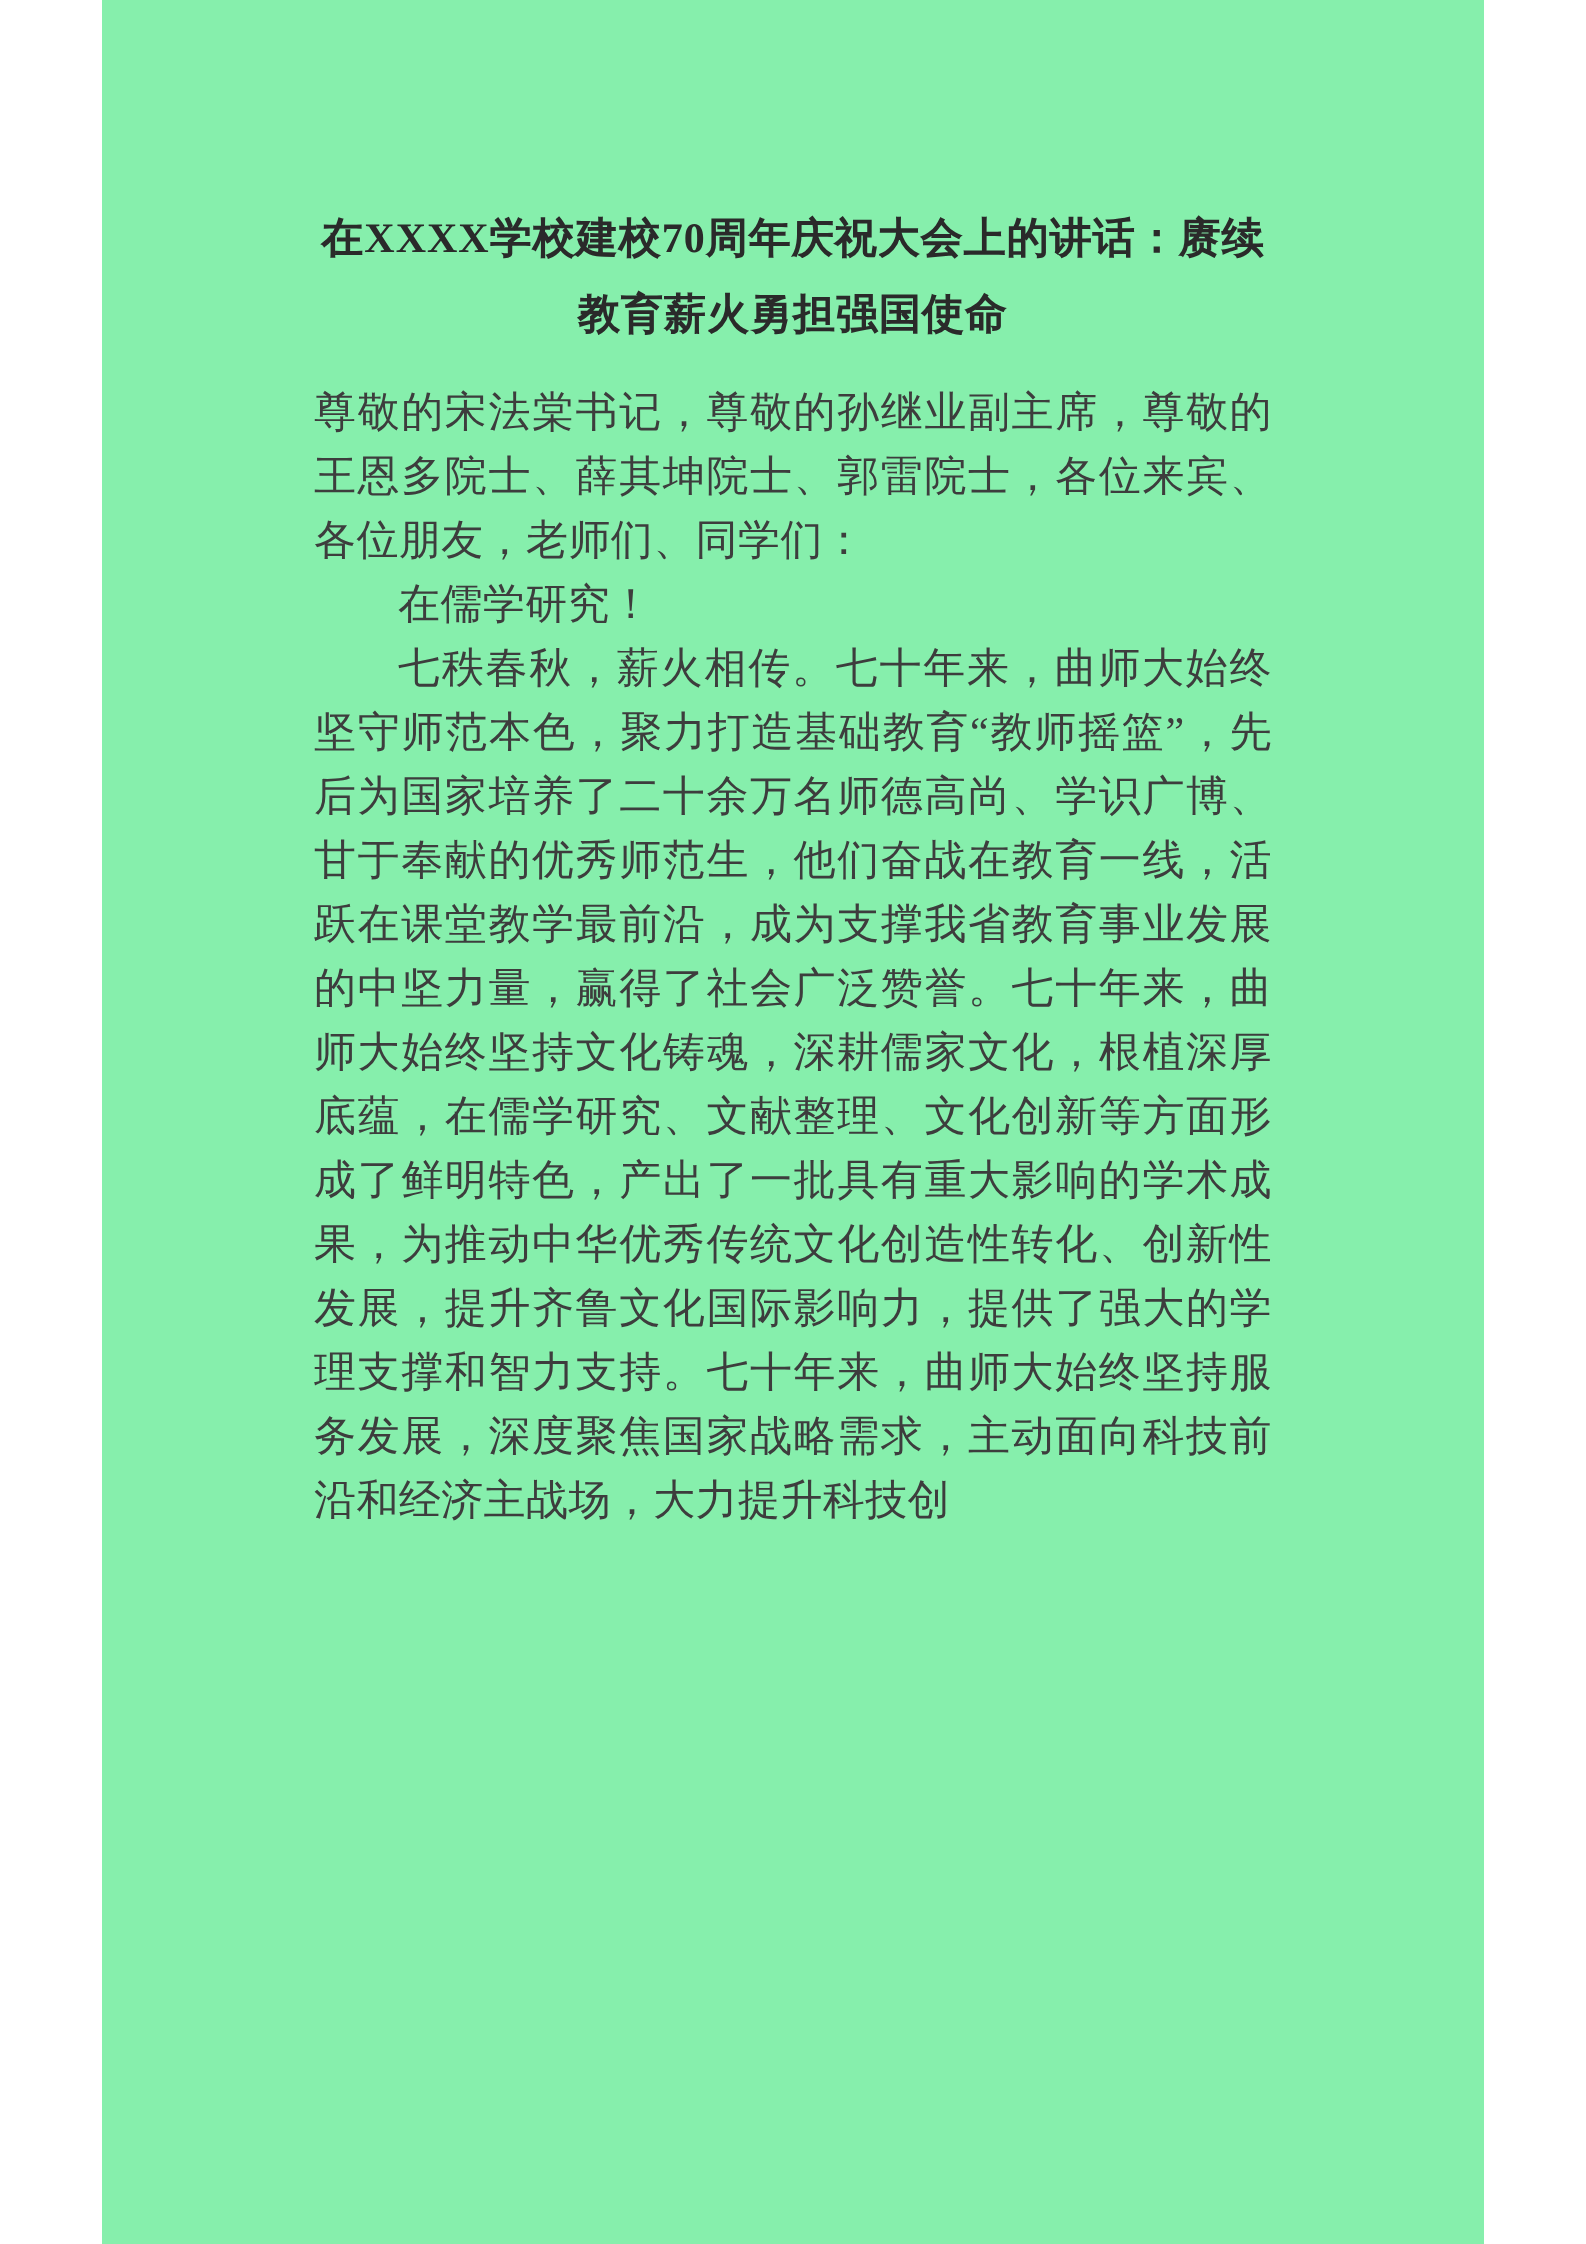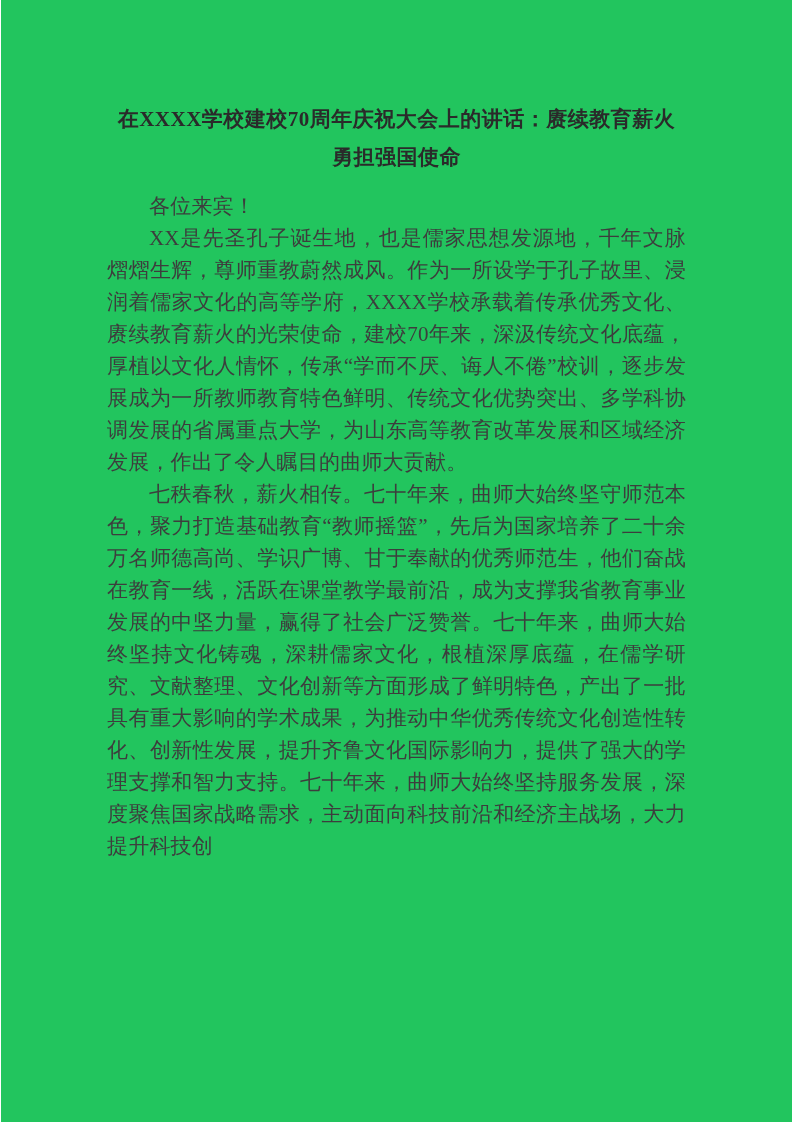--- a/index.html
+++ b/index.html
@@ -2,24 +2,24 @@
 <html><head>
 <meta charset="utf-8">
 <style>
   html, body {
     margin: 0;
     padding: 0;
     background: #ffffff;
   }
   .page {
     position: relative;
-    width: 791px;
+    width: 691px;
     height: 1122px;
     margin: 0 auto;
-    background: #22c55e;
+    background: #86efac;
     box-sizing: border-box;
     padding: 100px 106px 0 106px;
     overflow: hidden;
     font-family: "Liberation Serif", "DejaVu Serif", serif;
   }
   .doc-title {
     margin: 0 0 14px 0;
     font-size: 21px;
     font-weight: bold;
     line-height: 38px;
@@ -39,17 +39,17 @@
     text-indent: 2em;
   }
 </style>
 </head>
 <body>
 
 <div class="page">
   <h1 class="doc-title">在XXXX学校建校70周年庆祝大会上的讲话：赓续教育薪火勇担强国使命</h1>
 
   <div class="doc-body">
-    <p class="indent">各位来宾！</p>
-    <p class="indent">XX是先圣孔子诞生地，也是儒家思想发源地，千年文脉熠熠生辉，尊师重教蔚然成风。作为一所设学于孔子故里、浸润着儒家文化的高等学府，XXXX学校承载着传承优秀文化、赓续教育薪火的光荣使命，建校70年来，深汲传统文化底蕴，厚植以文化人情怀，传承“学而不厌、诲人不倦”校训，逐步发展成为一所教师教育特色鲜明、传统文化优势突出、多学科协调发展的省属重点大学，为山东高等教育改革发展和区域经济发展，作出了令人瞩目的曲师大贡献。</p>
+    <p>尊敬的宋法棠书记，尊敬的孙继业副主席，尊敬的王恩多院士、薛其坤院士、郭雷院士，各位来宾、各位朋友，老师们、同学们：</p>
+    <p class="indent">在儒学研究！</p>
     <p class="indent">七秩春秋，薪火相传。七十年来，曲师大始终坚守师范本色，聚力打造基础教育“教师摇篮”，先后为国家培养了二十余万名师德高尚、学识广博、甘于奉献的优秀师范生，他们奋战在教育一线，活跃在课堂教学最前沿，成为支撑我省教育事业发展的中坚力量，赢得了社会广泛赞誉。七十年来，曲师大始终坚持文化铸魂，深耕儒家文化，根植深厚底蕴，在儒学研究、文献整理、文化创新等方面形成了鲜明特色，产出了一批具有重大影响的学术成果，为推动中华优秀传统文化创造性转化、创新性发展，提升齐鲁文化国际影响力，提供了强大的学理支撑和智力支持。七十年来，曲师大始终坚持服务发展，深度聚焦国家战略需求，主动面向科技前沿和经济主战场，大力提升科技创</p>
   </div>
 </div>
 
 </body></html>

